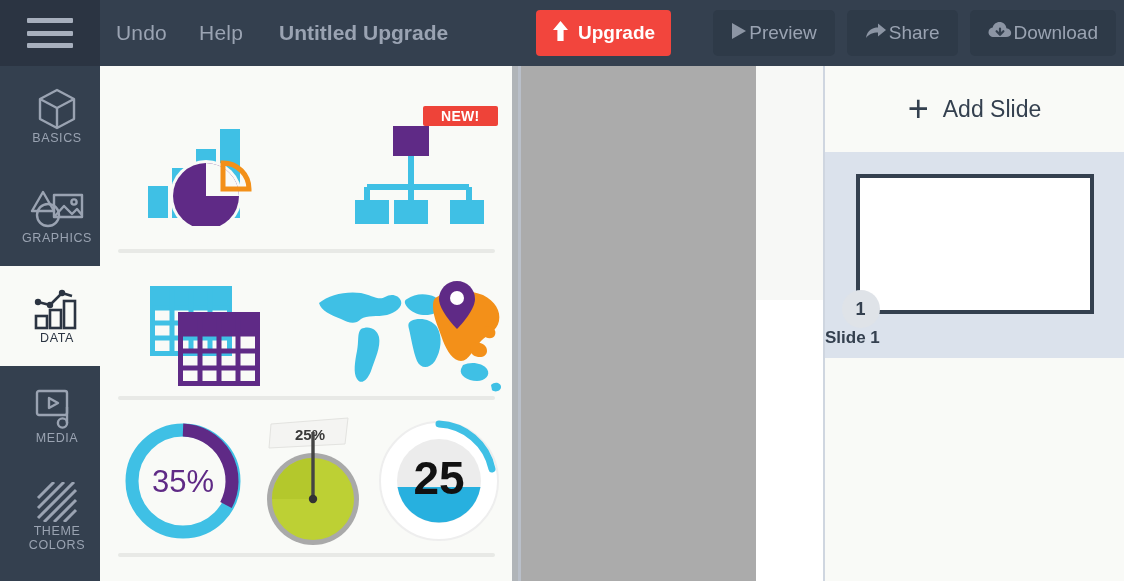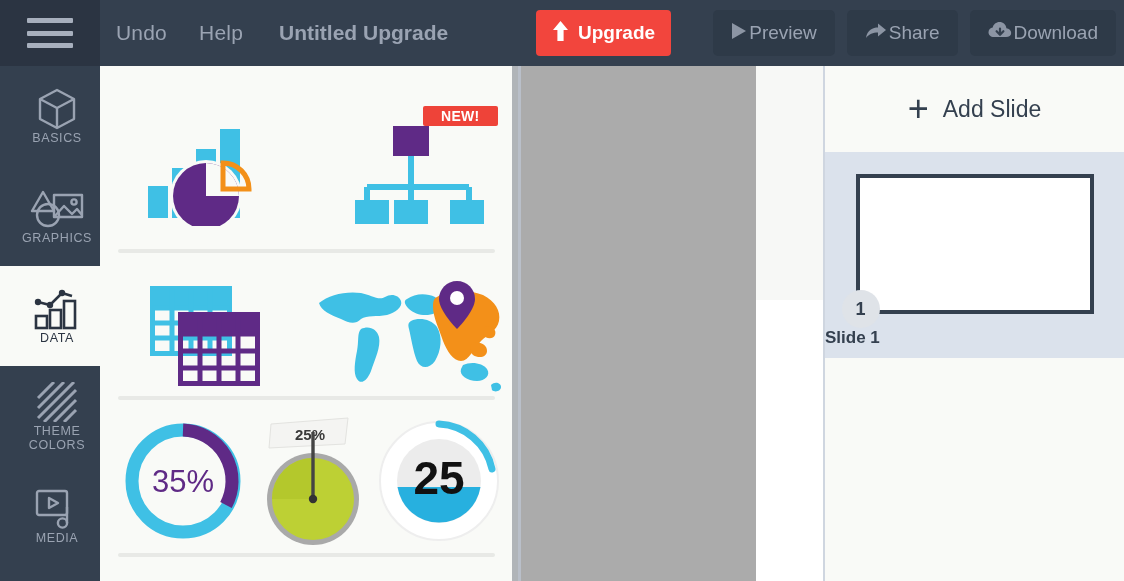--- a/index.html
+++ b/index.html
@@ -217,48 +217,48 @@
             <circle cx="16" cy="17" r="3.2"></circle>
             <circle cx="28" cy="5" r="3.2"></circle>
           </g>
         </svg>
       </span>
       <span class="nav-label">DATA</span>
     </div>
 
     <div class="nav-item">
       <span class="nav-icon">
+        <svg width="44" height="44" viewBox="0 0 44 44">
+          <g fill="none" stroke="#9aa3b2" stroke-width="2.4" stroke-linejoin="round">
+            <rect x="2" y="4" width="30" height="24" rx="2"></rect>
+            <path d="M14 11 L23 16 L14 21 Z"></path>
+            <path d="M32 20 L32 36"></path>
+            <circle cx="27.5" cy="36" r="4.6"></circle>
+          </g>
+        </svg>
+      </span>
+      <span class="nav-label">MEDIA</span>
+    </div>
+
+    <div class="nav-item">
+      <span class="nav-icon">
         <svg width="42" height="40" viewBox="0 0 42 40">
           <g stroke="#9aa3b2" stroke-width="3">
             <path d="M2 16 L18 0"></path>
               <path d="M2 26 L28 0"></path>
               <path d="M2 36 L38 0"></path>
             <path d="M8 40 L40 8"></path>
               <path d="M18 40 L40 18"></path>
               <path d="M28 40 L40 28"></path>
           </g>
         </svg>
       </span>
       <span class="nav-label">THEME</span>
       <span class="nav-label">COLORS</span>
     </div>
-
-    <div class="nav-item">
-      <span class="nav-icon">
-        <svg width="44" height="44" viewBox="0 0 44 44">
-          <g fill="none" stroke="#9aa3b2" stroke-width="2.4" stroke-linejoin="round">
-            <rect x="2" y="4" width="30" height="24" rx="2"></rect>
-            <path d="M14 11 L23 16 L14 21 Z"></path>
-            <path d="M32 20 L32 36"></path>
-            <circle cx="27.5" cy="36" r="4.6"></circle>
-          </g>
-        </svg>
-      </span>
-      <span class="nav-label">MEDIA</span>
-    </div>
   </div>
 
   <div class="panel">
 
     <div class="thumb" style="left:48px; top:55px;">
       <span>
         <svg width="120" height="105" viewBox="0 0 120 105">
           <g fill="#3fc0e5">
             <rect x="0" y="65" width="20" height="32"></rect>
             <rect x="24" y="47" width="20" height="50"></rect>

